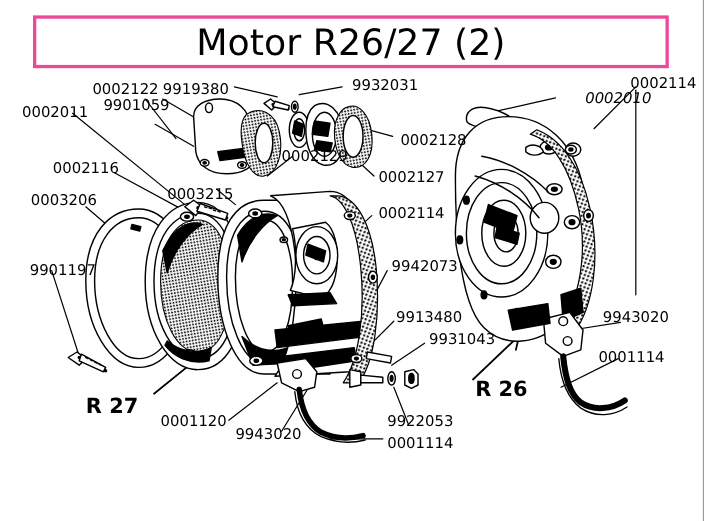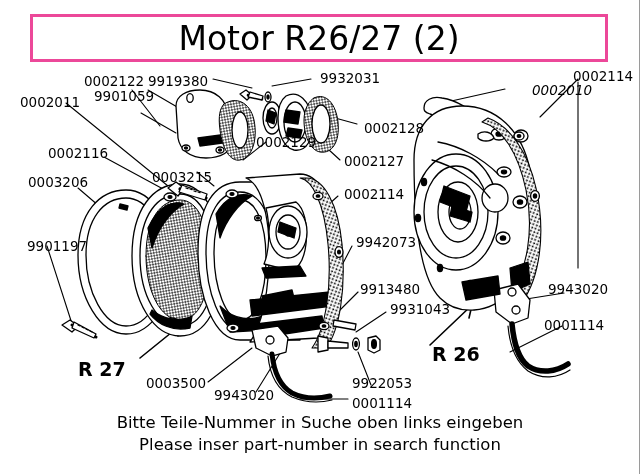--- a/index.html
+++ b/index.html
@@ -375,27 +375,23 @@
     <div class="lbl" style="left:344px; top:155px;">0002127</div>
     <div class="lbl" style="left:28px;  top:176px;">0003206</div>
     <div class="lbl" style="left:152px; top:171px;">0003215</div>
     <div class="lbl" style="left:344px; top:188px;">0002114</div>
     <div class="lbl" style="left:4px;   top:240px;margin-left:23px;">9901197</div>
     <div class="lbl" style="left:356px; top:236px;text-align:center;">9942073</div>
     <div class="lbl" style="left:360px; top:283px;">9913480</div>
     <div class="lbl" style="left:390px; top:303px;">9931043</div>
     <div class="lbl" style="left:548px; top:283px;">9943020</div>
     <div class="lbl" style="left:544px; top:319px;">0001114</div>
-    <div class="lbl" style="left:146px; top:377px;">0003500</div>
+    <div class="lbl" style="left:146px; top:377px;">0001120</div>
     <div class="lbl" style="left:214px; top:389px;">9943020</div>
     <div class="lbl" style="left:352px; top:377px;">9922053</div>
     <div class="lbl" style="left:352px; top:397px;">0001114</div>
   </div>
 
   <div class="model-lbl" style="left:78px; top:360px;">R 27</div>
   <div class="model-lbl" style="left:408px; top:345px;margin-left:24px;">R 26</div>
 
-  <div id="footer">
-    <div class="footer-line">Bitte Teile-Nummer in Suche oben links eingeben</div>
-    <div class="footer-line">Please inser part-number in search function</div>
-  </div>
 
 </div>
 
 </body></html>

